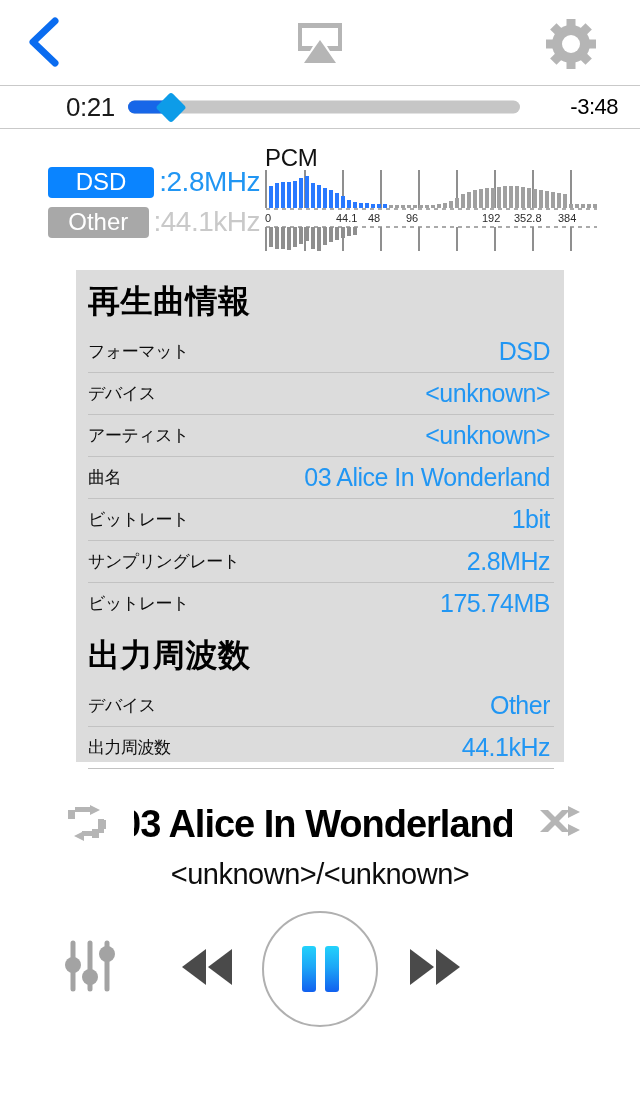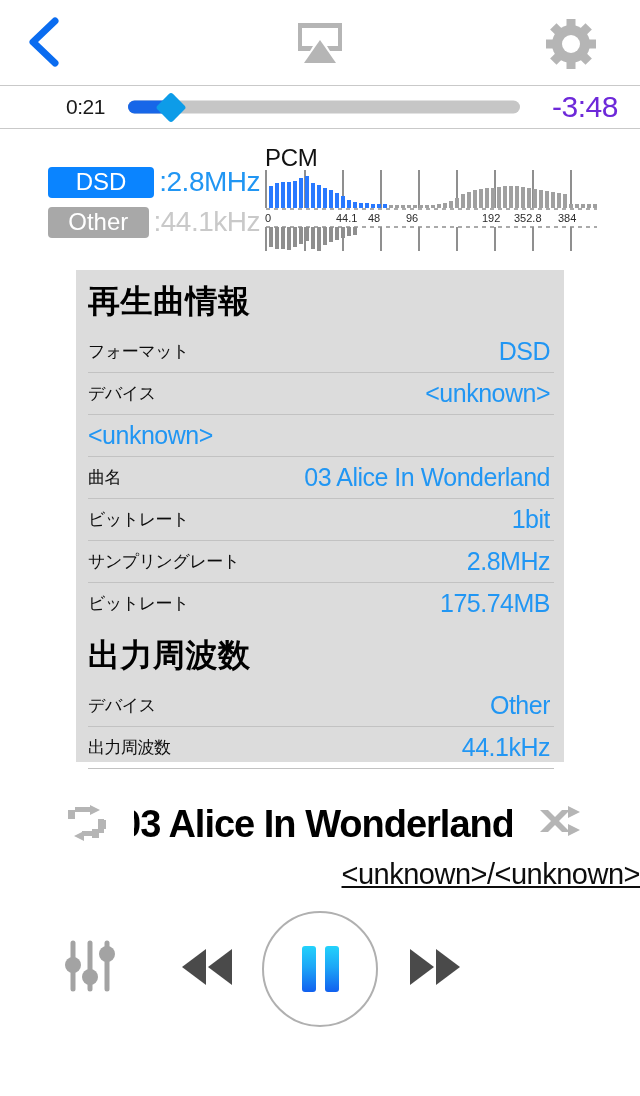--- a/index.html
+++ b/index.html
@@ -33,25 +33,25 @@
     background: #c9c9c9;
   }
 
   
   .progress-row {
     position: absolute; left: 0; top: 86px; width: 640px; height: 42px;
     background: #fff; display: flex; align-items: center;
   }
   .time-elapsed {
     position: absolute; left: 66px; top: 50%; transform: translateY(-50%);
-    font-size: 21px; color: #1a1a1a; letter-spacing: -0.5px;
+    font-size: 26px; color: #1a1a1a; letter-spacing: -0.5px;
   }
   .time-remaining {
     position: absolute; right: 22px; top: 50%; transform: translateY(-50%);
-    font-size: 30px; color: #6d28d9; letter-spacing: -0.5px;
+    font-size: 22px; color: #000000; letter-spacing: -0.5px;
   }
   .slider-track {
     position: absolute; left: 128px; top: 50%; transform: translateY(-50%);
     width: 392px; height: 13px; border-radius: 7px; background: #c6c6c6;
     cursor: pointer;
   }
   .slider-fill {
     position: absolute; left: 0; top: 0; height: 13px; border-radius: 7px;
     background: #1766e8; width: 11%;
   }
@@ -141,21 +141,21 @@
     top: 50%; transform: translateY(-50%); overflow: hidden;
     display: flex; align-items: center;
   }
   .np-title {
     font-size: 38px; font-weight: bold; color: #000;
     white-space: nowrap; letter-spacing: -1px;
     margin-left: -14px;
   }
   .np-sub {
     position: absolute; left: 0; top: 858px; width: 640px;
-    text-align: right; font-size: 29px; color: #0d0d0d; letter-spacing: -0.5px; text-decoration: underline;
+    text-align: center; font-size: 29px; color: #0d0d0d; letter-spacing: -0.5px;
   }
 
   
   .transport { position: absolute; left: 0; top: 908px; width: 640px; height: 120px; }
   .tp-eq {
     position: absolute; left: 55px; top: 20px; width: 70px; height: 76px;
     display: flex; align-items: center; justify-content: center; cursor: pointer;
   }
   .tp-prev {
     position: absolute; left: 172px; top: 26px; width: 70px; height: 66px;
@@ -364,20 +364,21 @@
 
     <div class="info-row">
       <span class="info-label">フォーマット</span>
       <span class="info-value">DSD</span>
     </div>
     <div class="info-row">
       <span class="info-label">デバイス</span>
       <span class="info-value">&lt;unknown&gt;</span>
     </div>
     <div class="info-row">
+      <span class="info-label">アーティスト</span>
       <span class="info-value">&lt;unknown&gt;</span>
     </div>
     <div class="info-row">
       <span class="info-label">曲名</span>
       <span class="info-value clip">03 Alice In Wonderland</span>
     </div>
     <div class="info-row">
       <span class="info-label">ビットレート</span>
       <span class="info-value">1bit</span>
     </div>

